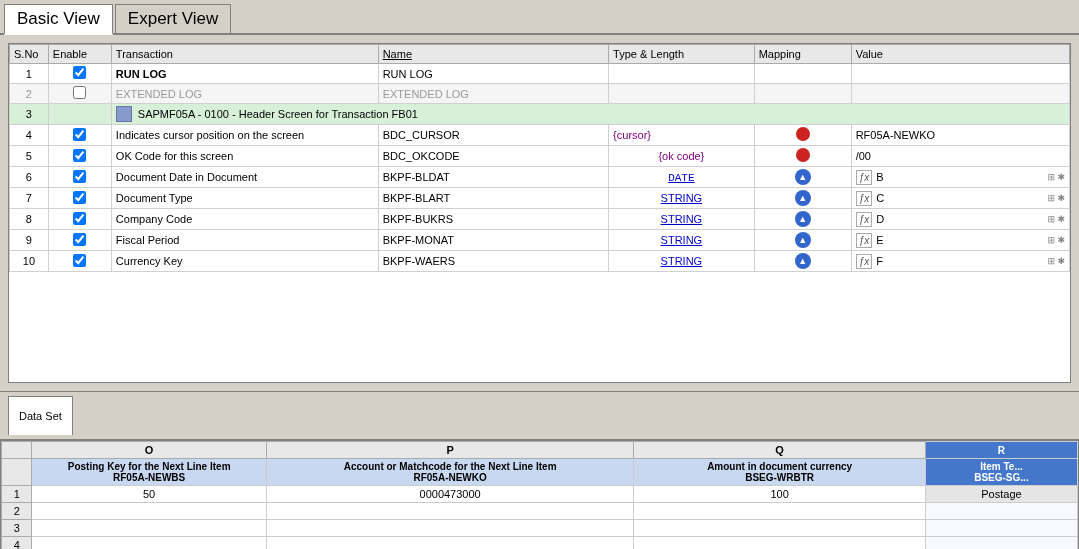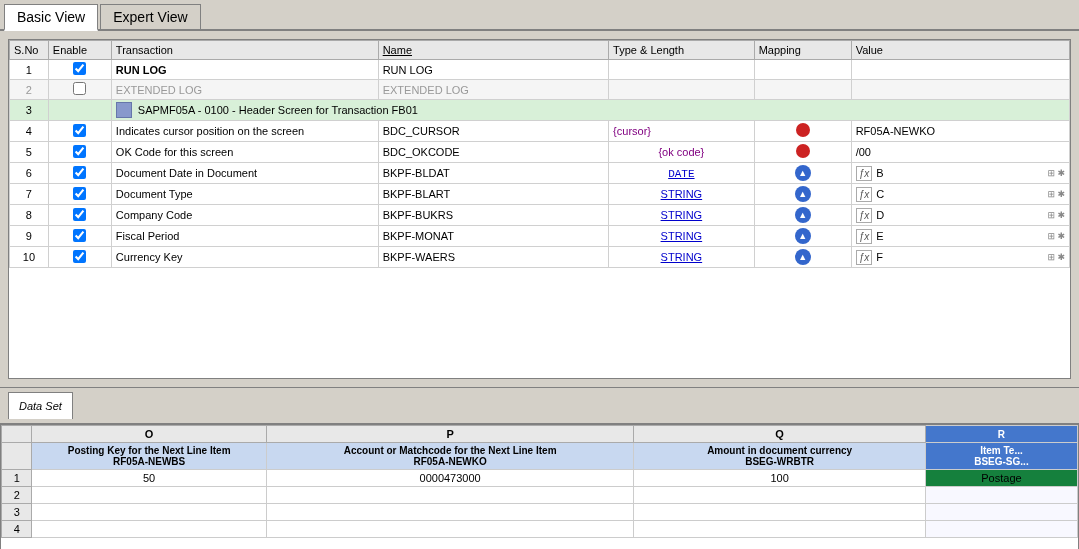--- a/index.html
+++ b/index.html
@@ -1,20 +1,20 @@
 <!DOCTYPE html>
 <html><head>
   <meta charset="utf-8">
   <style>
     * { box-sizing: border-box; margin: 0; padding: 0; }
     body { font-family: Arial, sans-serif; font-size: 11px; background: #d4d0c8; width: 1079px; height: 549px; overflow: hidden; }
 
     
     .tab-bar { display: flex; background: #d4d0c8; padding: 4px 4px 0; border-bottom: 2px solid #808080; }
-    .tab { padding: 4px 12px; border: 1px solid #808080; border-bottom: none; background: #d4d0c8; cursor: pointer; margin-right: 2px; font-size: 14px; }
+    .tab { padding: 4px 12px; border: 1px solid #808080; border-bottom: none; background: #d4d0c8; cursor: pointer; margin-right: 2px; font-size: 17px; }
     .tab.active { background: #ffffff; border-bottom: 2px solid #ffffff; margin-bottom: -2px; font-weight: normal; }
 
     
     .upper-area { background: #ffffff; border: 1px solid #808080; margin: 8px; height: 340px; overflow: hidden; display: flex; flex-direction: column; }
     .table-container { flex: 1; overflow-y: auto; overflow-x: hidden; }
 
     table.main-table { width: 100%; border-collapse: collapse; table-layout: fixed; }
     table.main-table thead tr { background: #e8e8e8; }
     table.main-table th {
       border: 1px solid #aaa;
@@ -35,21 +35,21 @@
     .col-sno { width: 32px; text-align: center; }
     .col-enable { width: 52px; text-align: center; }
     .col-desc { width: 220px; }
     .col-name { width: 190px; text-decoration: underline; }
     .col-type { width: 120px; text-align: center; }
     .col-mapping { width: 80px; text-align: center; }
     .col-value { width: 180px; }
 
     
     .section-label { background: #d4d0c8; border-top: 1px solid #808080; border-bottom: 1px solid #808080; padding: 4px 8px; font-size: 11px; display: flex; align-items: center; }
-    .section-tab { background: #ffffff; border: 1px solid #808080; border-bottom: none; padding: 7px 10px; font-size: 11px; margin-right: 0; font-style: italic; }
+    .section-tab { background: #ffffff; border: 1px solid #808080; border-bottom: none; padding: 13px 10px; font-size: 11px; margin-right: 0; }
 
     
     .lower-area { background: #ffffff; border: 1px solid #808080; height: 200px; display: flex; flex-direction: column; }
 
     .toolbar-row { background: #d4d0c8; border-bottom: 1px solid #999; padding: 4px 6px; display: flex; align-items: center; gap: 6px; }
     .excel-dropdown { display: flex; align-items: center; border: 1px solid #808080; background: #fff; padding: 2px 4px; gap: 4px; font-size: 11px; min-width: 80px; }
     .filename-box { background: #fff; border: 1px solid #999; padding: 2px 6px; font-size: 11px; }
     .toolbar-btn { background: #d4d0c8; border: 1px solid #999; padding: 2px 4px; font-size: 11px; cursor: pointer; display: inline-flex; align-items: center; gap: 2px; }
 
     .spreadsheet-table-wrap { flex: 1; overflow: auto; }
@@ -253,21 +253,21 @@
             <div>BSEG-SG...</div>
           </th>
         </tr>
       </thead>
       <tbody id="ss-tbody">
       <tr>
             <th class="row-header">1</th>
             <td>50</td>
             <td>0000473000</td>
             <td>100</td>
-            <td style="background: #15803d;">Postage</td>
+            <td style="background: #e5e5e5;">Postage</td>
           </tr>
           <tr>
             <th class="row-header">2</th>
             <td></td>
             <td></td>
             <td></td>
             <td style="background: rgb(248, 248, 255);"></td>
           </tr>
           <tr>
             <th class="row-header">3</th>

